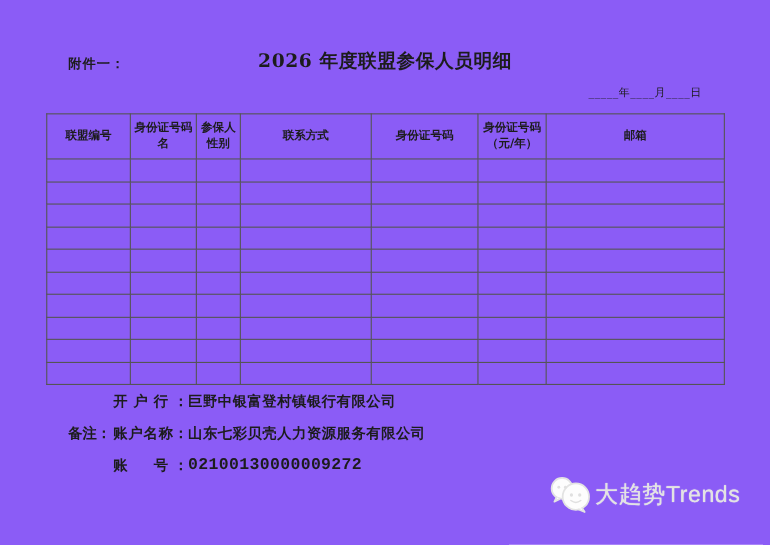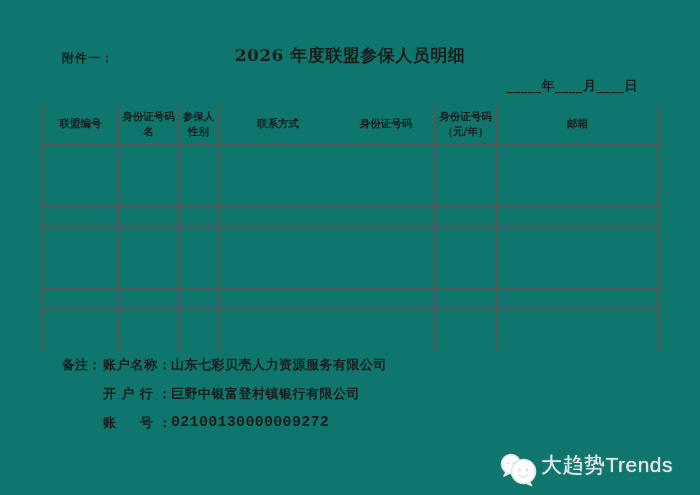--- a/index.html
+++ b/index.html
@@ -4,34 +4,34 @@
 <style>
   * { margin:0; padding:0; box-sizing:border-box; }
   html,body { width:700px; height:495px; }
   body {
     font-family:"DejaVu Serif","Liberation Serif",serif;
     background:#fdfdfd;
     color:#1c1c1c;
     position:relative;
     overflow:hidden;
   }
-  .page { position:absolute; inset:0; background:#0f766e; }
+  .page { position:absolute; inset:0; background:#8b5cf6; }
 
   .attachment-label {
     position:absolute; left:62px; top:50px;
     font-size:12px; font-weight:bold; letter-spacing:1px;
   }
   .doc-title {
     position:absolute; left:42px; top:44px; width:616px;
     text-align:center; font-size:17px; font-weight:bold;
     letter-spacing:0.5px;
   }
   .date-line {
     position:absolute; top:77px; right:62px;
-    font-size:13px; font-weight:bold; letter-spacing:0.5px;
+    font-size:10px; font-weight:normal; letter-spacing:0.5px;
   }
 
   table.main-table {
     position:absolute; left:42px; top:103px; width:616px;
     border-collapse:collapse; table-layout:fixed;
   }
   table.main-table th, table.main-table td {
     border:1px solid #555;
     font-size:10.5px; font-weight:bold;
     text-align:center; vertical-align:middle;
@@ -48,22 +48,22 @@
     position:absolute; left:62px; top:356px;
     font-size:13px; font-weight:bold;
   }
   .note-row { display:flex; align-items:flex-start; margin-bottom:11px; }
   .note-prefix { width:41px; }
   .note-label { width:68px; text-align:justify; text-align-last:justify; }
   .note-value { letter-spacing:0.5px; }
   .note-number { font-family:Liberation Mono, monospace; font-size:15px; letter-spacing:0.3px; }
 
   .watermark {
-    position:absolute; right:27px; bottom:8px;
-    display:flex; gap:3px;
+    position:absolute; right:27px; bottom:28px;
+    display:flex; align-items:center; gap:3px;
     color:#e3e3e3;
     font-family:"Liberation Sans","DejaVu Sans",sans-serif;
     font-size:21px; font-weight:400; letter-spacing:0.5px;
     text-shadow:0 0 1px #efefef;
     user-select:none;
   }
   .watermark svg { display:block; }
 </style>
 </head>
 <body>
@@ -189,28 +189,28 @@
           <td></td>
           <td></td>
           <td></td>
           <td></td>
         </tr>
       </tbody>
   </table>
 
   <div class="notes">
     <div class="note-row">
+      <span class="note-prefix"></span>
+      <span class="note-label">开户行：</span>
+      <span class="note-value">巨野中银富登村镇银行有限公司</span>
+    </div>
+    <div class="note-row">
       <span class="note-prefix">备注：</span>
       <span class="note-label">账户名称：</span>
       <span class="note-value">山东七彩贝壳人力资源服务有限公司</span>
-    </div>
-    <div class="note-row">
-      <span class="note-prefix"></span>
-      <span class="note-label">开户行：</span>
-      <span class="note-value">巨野中银富登村镇银行有限公司</span>
     </div>
     <div class="note-row">
       <span class="note-prefix"></span>
       <span class="note-label">账　号：</span>
       <span class="note-value note-number">02100130000009272</span>
     </div>
   </div>
 
   <div class="watermark">
     <span>

